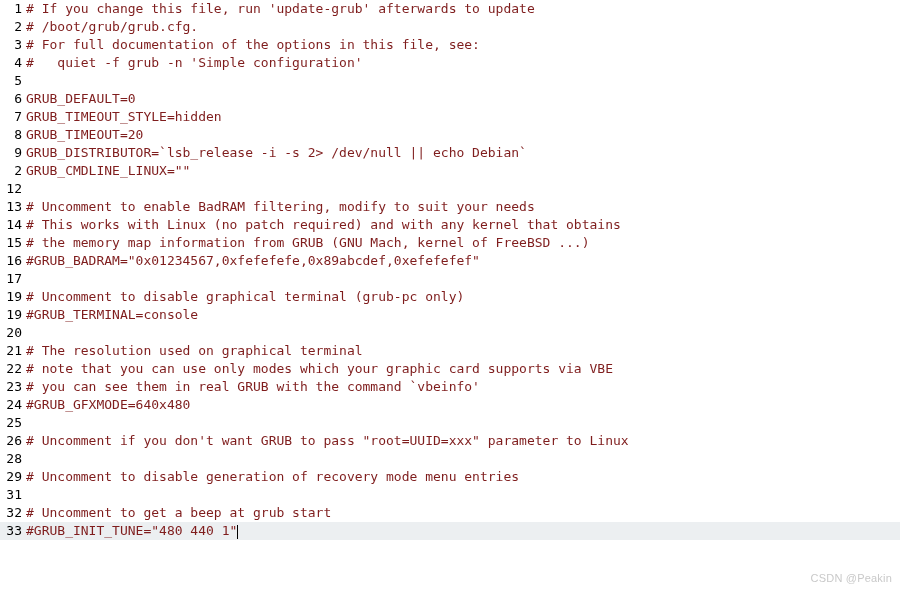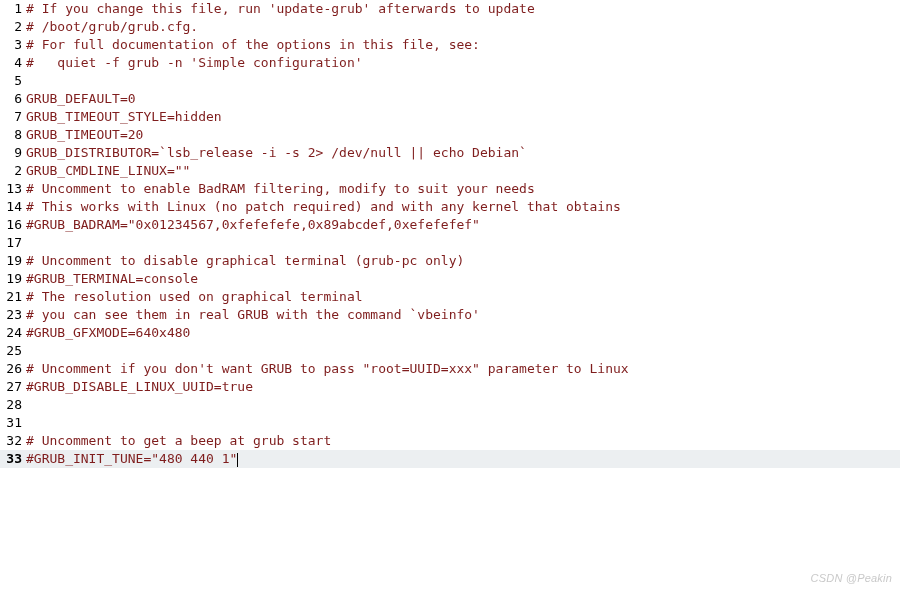--- a/index.html
+++ b/index.html
@@ -31,66 +31,69 @@
     user-select: none;
   }
   .code {
     flex: 1;
     color: #7f1d1d;
   }
   .line.current {
     background: #eceff1;
   }
   .line.current .gutter {
-    font-weight: bold;
+    font-weight: normal;
   }
   .cursor {
     display: inline-block;
     width: 1px;
     height: 14px;
     background: #000;
     vertical-align: middle;
     margin-left: 0;
   }
   .watermark {
     position: absolute;
     right: 8px;
     bottom: 6px;
     font-family: Arial, sans-serif;
     font-size: 11px;
     color: #c9c9c9;
     letter-spacing: 0.2px;
-    font-style: italic;
   }
 </style>
 </head>
 <body>
 
 <div class="editor">
     <div class="line"><span class="gutter">1</span><span class="code"># If you change this file, run 'update-grub' afterwards to update</span></div>
     <div class="line"><span class="gutter">2</span><span class="code"># /boot/grub/grub.cfg.</span></div>
     <div class="line"><span class="gutter">3</span><span class="code"># For full documentation of the options in this file, see:</span></div>
     <div class="line"><span class="gutter">4</span><span class="code">#   quiet -f grub -n 'Simple configuration'</span></div>
     <div class="line"><span class="gutter">5</span><span class="code"></span></div>
     <div class="line"><span class="gutter">6</span><span class="code">GRUB_DEFAULT=0</span></div>
     <div class="line"><span class="gutter">7</span><span class="code">GRUB_TIMEOUT_STYLE=hidden</span></div>
     <div class="line"><span class="gutter">8</span><span class="code">GRUB_TIMEOUT=20</span></div>
     <div class="line"><span class="gutter">9</span><span class="code">GRUB_DISTRIBUTOR=`lsb_release -i -s 2&gt; /dev/null || echo Debian`</span></div>
     <div class="line"><span class="gutter">2</span><span class="code">GRUB_CMDLINE_LINUX=""</span></div>
+    <div class="line"><span class="gutter">12</span><span class="code"></span></div>
     <div class="line"><span class="gutter">13</span><span class="code"># Uncomment to enable BadRAM filtering, modify to suit your needs</span></div>
     <div class="line"><span class="gutter">14</span><span class="code"># This works with Linux (no patch required) and with any kernel that obtains</span></div>
+    <div class="line"><span class="gutter">15</span><span class="code"># the memory map information from GRUB (GNU Mach, kernel of FreeBSD ...)</span></div>
     <div class="line"><span class="gutter">16</span><span class="code">#GRUB_BADRAM="0x01234567,0xfefefefe,0x89abcdef,0xefefefef"</span></div>
     <div class="line"><span class="gutter">17</span><span class="code"></span></div>
     <div class="line"><span class="gutter">19</span><span class="code"># Uncomment to disable graphical terminal (grub-pc only)</span></div>
     <div class="line"><span class="gutter">19</span><span class="code">#GRUB_TERMINAL=console</span></div>
+    <div class="line"><span class="gutter">20</span><span class="code"></span></div>
     <div class="line"><span class="gutter">21</span><span class="code"># The resolution used on graphical terminal</span></div>
+    <div class="line"><span class="gutter">22</span><span class="code"># note that you can use only modes which your graphic card supports via VBE</span></div>
     <div class="line"><span class="gutter">23</span><span class="code"># you can see them in real GRUB with the command `vbeinfo'</span></div>
     <div class="line"><span class="gutter">24</span><span class="code">#GRUB_GFXMODE=640x480</span></div>
     <div class="line"><span class="gutter">25</span><span class="code"></span></div>
     <div class="line"><span class="gutter">26</span><span class="code"># Uncomment if you don't want GRUB to pass "root=UUID=xxx" parameter to Linux</span></div>
-    <div class="line"><span class="gutter">27</span><span class="code">#GRUB_DISABLE_LINUX_UUID=true</span></div>
     <div class="line"><span class="gutter">28</span><span class="code"></span></div>
+    <div class="line"><span class="gutter">29</span><span class="code"># Uncomment to disable generation of recovery mode menu entries</span></div>
     <div class="line"><span class="gutter">31</span><span class="code"></span></div>
     <div class="line"><span class="gutter">32</span><span class="code"># Uncomment to get a beep at grub start</span></div>
     <div class="line current"><span class="gutter">33</span><span class="code">#GRUB_INIT_TUNE="480 440 1"<span class="cursor"></span></span></div>
   </div>
 
 <div class="watermark">CSDN @Peakin</div>
 
 </body></html>

